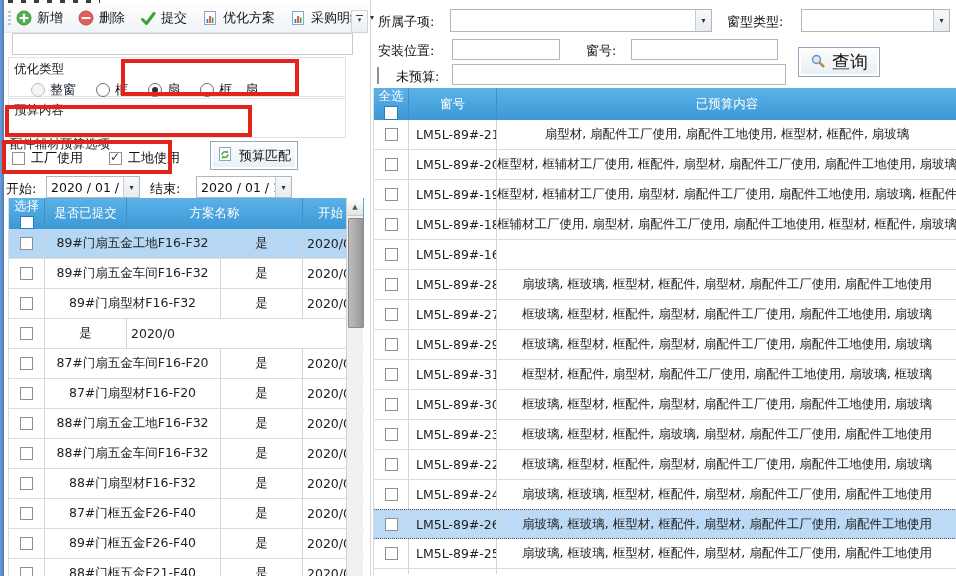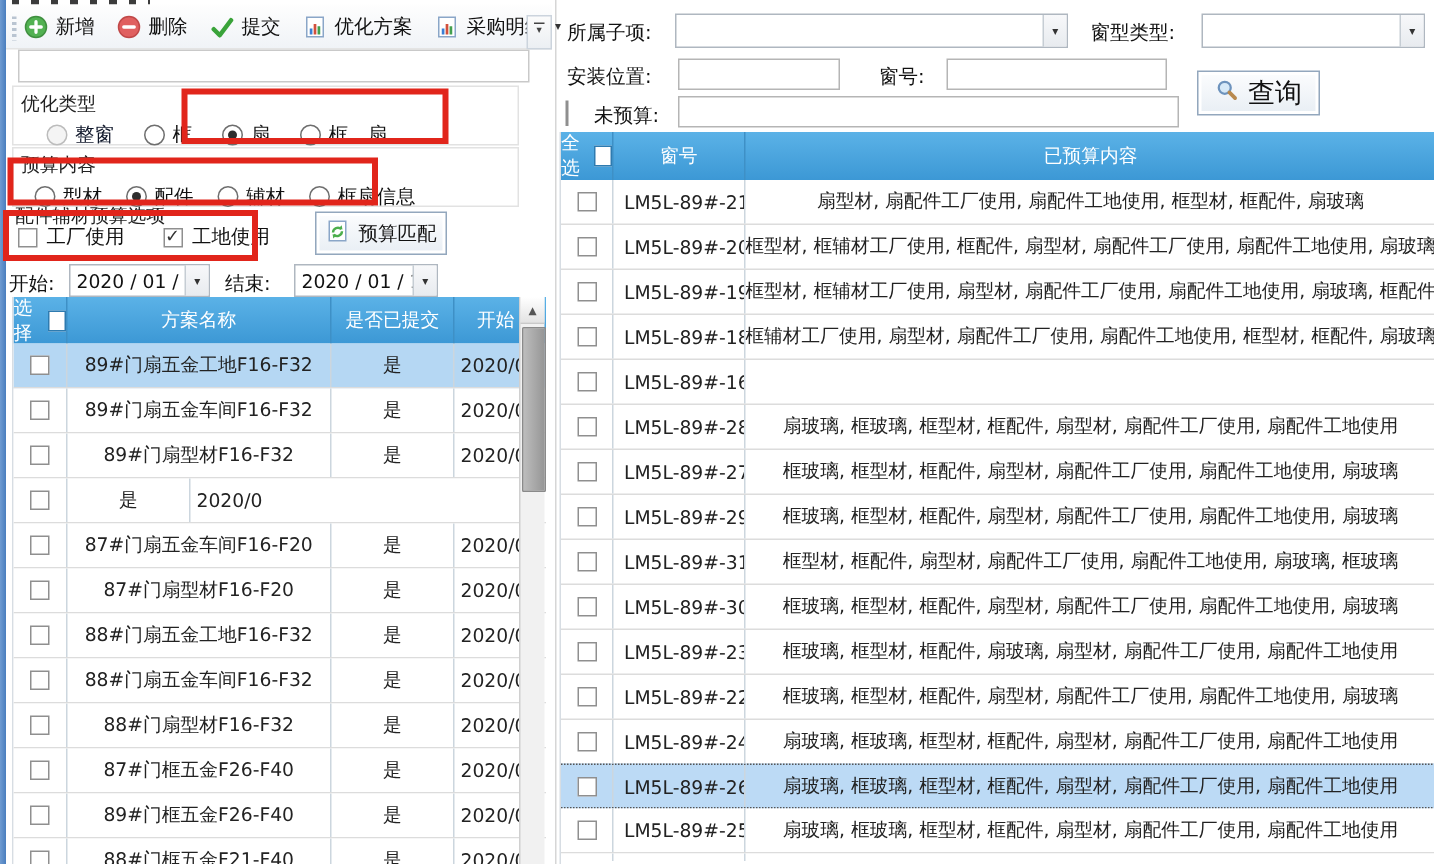--- a/index.html
+++ b/index.html
@@ -53,21 +53,21 @@
   .date-label{top:180px;font-size:13px}
   .combo{border:1px solid #afb7c0;background:#fff;display:flex;align-items:center;box-sizing:border-box}
   .combo .cval{flex:1;padding-left:4px;font-size:12.5px;white-space:nowrap;overflow:hidden}
   .combo .carr{width:15px;align-self:stretch;background:linear-gradient(#f7f8fa,#e8ebef);
     border-left:1px solid #c6cdd4;display:flex;align-items:center;justify-content:center;
     font-size:8px;color:#333;cursor:pointer}
   
   .thead{background:linear-gradient(#5bb2e7,#3c98d5);color:#fff;display:flex;box-sizing:border-box}
   .hc{display:flex;align-items:center;justify-content:center;font-size:12.5px;
     border-right:1px solid #3e90c6;box-sizing:border-box}
-  .hc.stack{flex-direction:row;gap:1px;justify-content:flex-start}
+  .hc.stack{flex-direction:column;gap:1px;justify-content:flex-start}
   .hc .hcb{width:12px;height:12px;background:#fff;border:1px solid #2e7bb0;cursor:pointer}
   .row{display:flex;box-sizing:border-box;border-bottom:1px solid #dcdcdc;background:#fff;cursor:default}
   .cell{display:flex;align-items:center;box-sizing:border-box;border-right:1px solid #ccd6de;
     font-size:12.5px;color:#222;overflow:hidden;white-space:nowrap}
   
   .plan-table{left:8px;top:198px;width:355px;height:378px;overflow:hidden;border-left:1px solid #d7dde3}
   .plan-table .thead{height:31px}
   .ph-sel{width:36px}.ph-name{width:176px}.ph-sub{width:82px}
   .ph-start{width:61px;justify-content:flex-start;padding-left:15px;border-right:none}
   .prow{height:30px}
@@ -195,42 +195,20 @@
 
       <label class="radio-item off">
         <span class="radio"></span>
         <span class="rlabel">框、扇</span>
       </label>
     </div>
 </div>
 
 <div class="abs gbox" style="top:98px;height:40px">
   <div class="glabel">预算内容</div>
-  <div class="radio-row" style="padding-left:14px;gap:16px">
-
-      <label class="radio-item off">
-        <span class="radio"></span>
-        <span class="rlabel">型材</span>
-      </label>
-
-      <label class="radio-item on">
-        <span class="radio"></span>
-        <span class="rlabel">配件</span>
-      </label>
-
-      <label class="radio-item off">
-        <span class="radio"></span>
-        <span class="rlabel">辅材</span>
-      </label>
-
-      <label class="radio-item off">
-        <span class="radio"></span>
-        <span class="rlabel">框扇信息</span>
-      </label>
-    </div>
 </div>
 
 <div class="abs sec-label">配件辅材预算选项</div>
 <div class="abs check-row">
 
     <label class="check-item">
       <span class="cb"></span>
       <span>工厂使用</span>
     </label>
 
@@ -261,22 +239,22 @@
   <span class="carr">▾</span>
 </div>
 
 
 <div class="abs plan-table">
   <div class="thead">
     <div class="hc stack ph-sel">
       <span>选择</span>
       <span class="hcb"></span>
     </div>
+    <div class="hc ph-sub">是否已提交</div>
     <div class="hc ph-name">方案名称</div>
-    <div class="hc ph-sub">是否已提交</div>
     <div class="hc ph-start">开始</div>
   </div>
   <div>
 
       <div class="row prow selected">
         <div class="cell pc-sel">
           <span class="cb"></span>
         </div>
         <div class="cell pc-name">89#门扇五金工地F16-F32</div>
         <div class="cell pc-sub">是</div>

